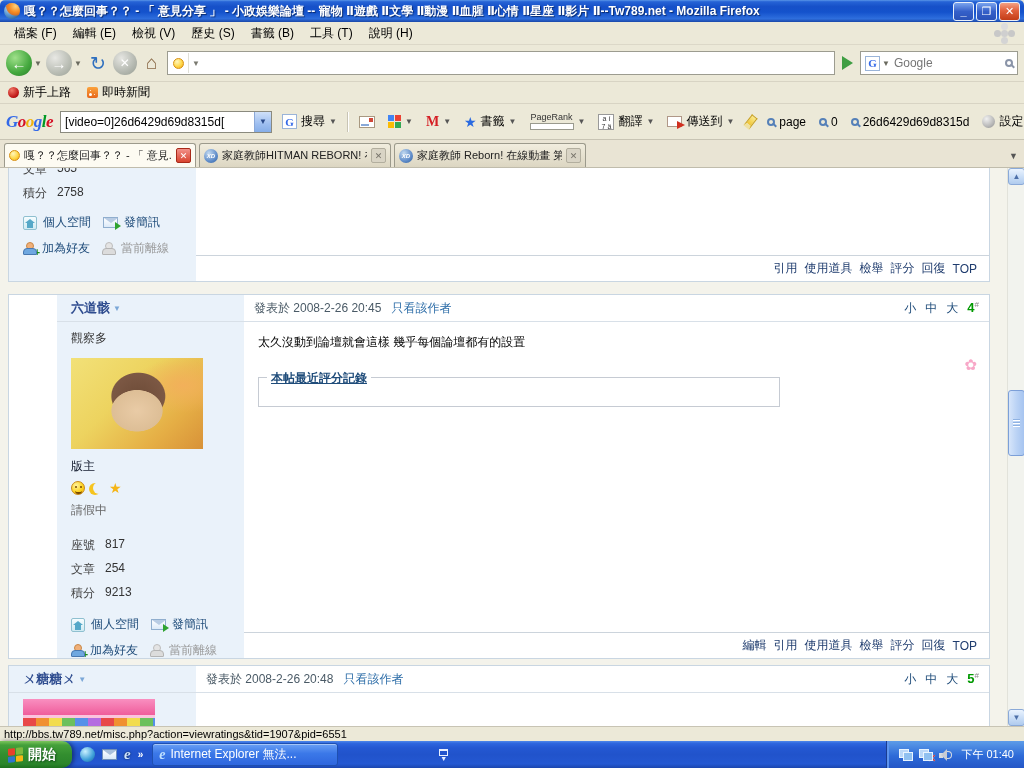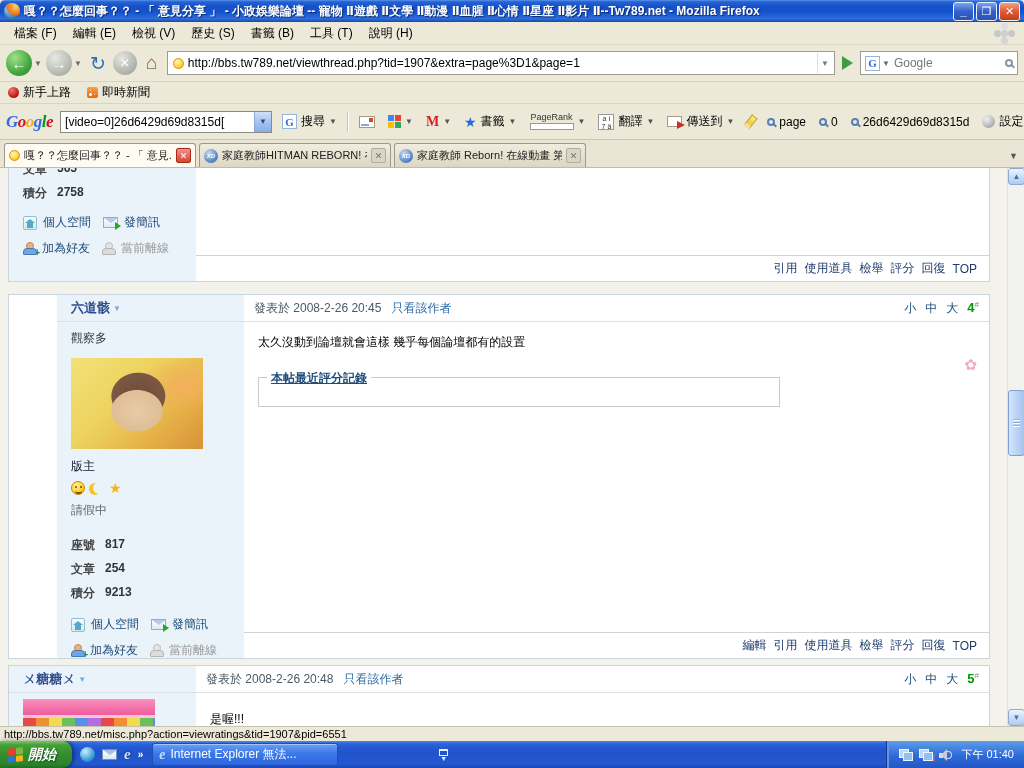--- a/index.html
+++ b/index.html
@@ -122,21 +122,21 @@
       background:repeating-linear-gradient(90deg,#E84848 0 13px,#F09030 13px 26px,#F2DC4E 26px 39px,#6CC05C 39px 52px,#5690E8 52px 65px,#B46CE0 65px 78px); }
   .avatar3::before { content:""; position:absolute; left:0; top:0; right:0; height:16px; background:linear-gradient(#F98FC0,#EF5D9B); border-bottom:3px solid #FBC4DD; }
   .role { color:#0f172a; margin-top:9px; }
   .emo-row { display:flex; align-items:center; gap:4px; margin-top:5px; height:16px; }
   .emo-smile { position:relative; width:14px; height:14px; border-radius:50%; background:radial-gradient(circle at 35% 30%,#FFF3A0,#FDD017 60%,#E8A317); border:1px solid #C8881A; }
   .emo-smile::before { content:""; position:absolute; left:3px; top:4px; width:2px; height:2px; border-radius:50%; background:#7A4A00; box-shadow:5px 0 0 #7A4A00; }
   .emo-smile::after { content:""; position:absolute; left:3px; top:6px; width:7px; height:4px; border-bottom:2px solid #7A4A00; border-radius:0 0 7px 7px; }
   .emo-moon { width:12px; height:12px; border-radius:50%; box-shadow:-4px 1px 0 0 #F6C41E; margin-left:4px; }
   .emo-star { color:#F5B517; font-size:14px; line-height:1; }
   .status-note { color:#666; margin-top:6px; }
-  .stat-row { display:flex; gap:10px; margin-top:7px; color:#333;font-weight:bold; }
+  .stat-row { display:flex; gap:10px; margin-top:7px; color:#333; }
   .stat-row .lab { color:#444; }
   .links-row { display:flex; align-items:center; gap:6px; margin-top:9px;text-align:center; }
   .links-row a { color:#1F4C7A; }
   .links-row .offline-txt { color:#999; }
   .ico-home { position:relative; width:14px; height:14px; display:inline-block; background:linear-gradient(#F6FDFF,#CFEAF2); border:1px solid #8FC0D0; border-radius:2px; flex:none; }
   .ico-home::before { content:""; position:absolute; left:1px; top:2px; border-left:5px solid transparent; border-right:5px solid transparent; border-bottom:4px solid #55A8C8; }
   .ico-home::after { content:""; position:absolute; left:3px; top:6px; width:6px; height:5px; background:#55A8C8; }
   .ico-mail { position:relative; width:15px; height:11px; display:inline-block; background:linear-gradient(#FFFFFF,#DCEAF8); border:1px solid #90AECE; flex:none; }
   .ico-mail::before { content:""; position:absolute; left:0; top:0; border-left:7px solid transparent; border-right:7px solid transparent; border-top:5px solid #B8CCE4; }
   .ico-mail::after { content:""; position:absolute; right:-4px; bottom:-3px; border-top:4px solid transparent; border-bottom:4px solid transparent; border-left:6px solid #2FA32F; }
@@ -170,21 +170,21 @@
   .statusbar { height:15px; background:#ECE9D8; border-top:1px solid #C8C4B4; display:flex; align-items:center; padding:0 4px; font-size:11px; color:#000; }
 
   
   .taskbar { height:27px; background:linear-gradient(#4E88EA 0%,#2E66DE 9%,#2458D2 25%,#2153CB 50%,#2458D2 85%,#1B46AE 100%); display:flex; align-items:stretch; }
   .startbtn { flex:none; display:flex; align-items:center; gap:5px; padding:0 16px 0 8px; border-radius:0 10px 10px 0;
     background:linear-gradient(#7CC55C 0%,#44A03A 15%,#338E2F 50%,#2B852B 85%,#1D701E 100%); box-shadow:2px 0 4px rgba(0,0,20,.45); }
   .flag { width:15px; height:14px; display:grid; grid-template:1fr 1fr / 1fr 1fr; gap:1px; transform:skewY(-6deg); }
   .flag i { border-radius:1px; }
   .flag i:nth-child(1){background:#E8402B;} .flag i:nth-child(2){background:#7EB93F;}
   .flag i:nth-child(3){background:#2F74D0;} .flag i:nth-child(4){background:#F6B717;}
-  .start-label { color:#fff; font-style:italic; font-weight:bold; font-size:14px; text-shadow:1px 1px 2px #14501A; }
+  .start-label { color:#fff; font-weight:bold; font-size:14px; text-shadow:1px 1px 2px #14501A; }
   .qlaunch { display:flex; align-items:center; gap:7px; padding:0 8px; flex:none; }
   .ql-sphere { width:15px; height:15px; border-radius:50%; background:radial-gradient(circle at 35% 30%,#C8F0FF,#3C9ED8 60%,#1A6098); }
   .ql-mailapp { width:15px; height:11px; background:linear-gradient(#FFFFFF,#D8E8F8); border:1px solid #7090B8; position:relative; }
   .ql-mailapp::before { content:""; position:absolute; left:0; top:0; border-left:7px solid transparent; border-right:7px solid transparent; border-top:5px solid #A8C0DC; }
   .ql-e { color:#CFE4FF; font-size:15px; font-weight:bold; font-style:italic; font-family:"Liberation Serif",serif; text-shadow:0 0 2px #123; }
   .ql-more { color:#fff; font-size:10px; font-weight:bold; }
   .taskbtn { width:186px; margin:2px 1px; border-radius:3px; display:flex; align-items:center; gap:5px; padding:0 6px; color:#fff; font-size:12px; white-space:nowrap; overflow:hidden; border:1px solid #1E4FB0; flex:none; }
   .taskbtn.active { background:linear-gradient(#1C48B4,#2A5BD0 60%,#2F63DA); box-shadow:inset 1px 1px 3px rgba(0,0,30,.5); }
   .taskbtn.normal { background:linear-gradient(#6AA0F5,#3B78E8 45%,#2E66DE); box-shadow:inset 0 1px 0 rgba(255,255,255,.4); }
   .fx-small { width:14px; height:14px; border-radius:50%; background:radial-gradient(circle at 36% 32%,#C6E4FA,#5E9AD2 45%,#23588F 90%); position:relative; flex:none; }
@@ -229,21 +229,20 @@
 <div class="navbar">
   <span class="navbtn back">←</span>
   <span class="nav-caret">▼</span>
   <span class="navbtn fwd">→</span>
   <span class="nav-caret">▼</span>
   <span class="reload">↻</span>
   <span class="navbtn stop">✕</span>
   <span class="home-ico">⌂</span>
   <div class="urlbox">
     <span class="ico-bulb"></span>
-    <input class="url-input" value="http://bbs.tw789.net/viewthread.php?tid=1907&amp;extra=page%3D1&amp;page=1" style="">
     <span class="url-drop">▼</span>
   </div>
   <span class="go-btn"></span>
   <div class="searchbox">
     <span class="gbox">G</span>
     <span class="nav-caret">▼</span>
     <input class="search-input" placeholder="Google" style="">
     <span class="mag"></span>
   </div>
 </div>
@@ -477,23 +476,20 @@
         <span class="hdr-right">
           <a class="size-link">小</a>
           <a class="size-link">中</a>
           <a class="size-link">大</a>
           <span class="floor"><span>5</span><sup>#</sup></span>
         </span>
       </div>
       <div class="side-bg" style="padding-left:14px">
         <div class="avatar3"></div>
       </div>
-      <div class="pbody" style="padding-top:18px">
-        <div class="pcontent">是喔!!!</div>
-      </div>
     </div>
   </div>
 
   <div class="vscroll">
     <span class="sbtn up">▲</span>
     <span class="vthumb"></span>
     <span class="sbtn down">▼</span>
   </div>
 </div>
 

